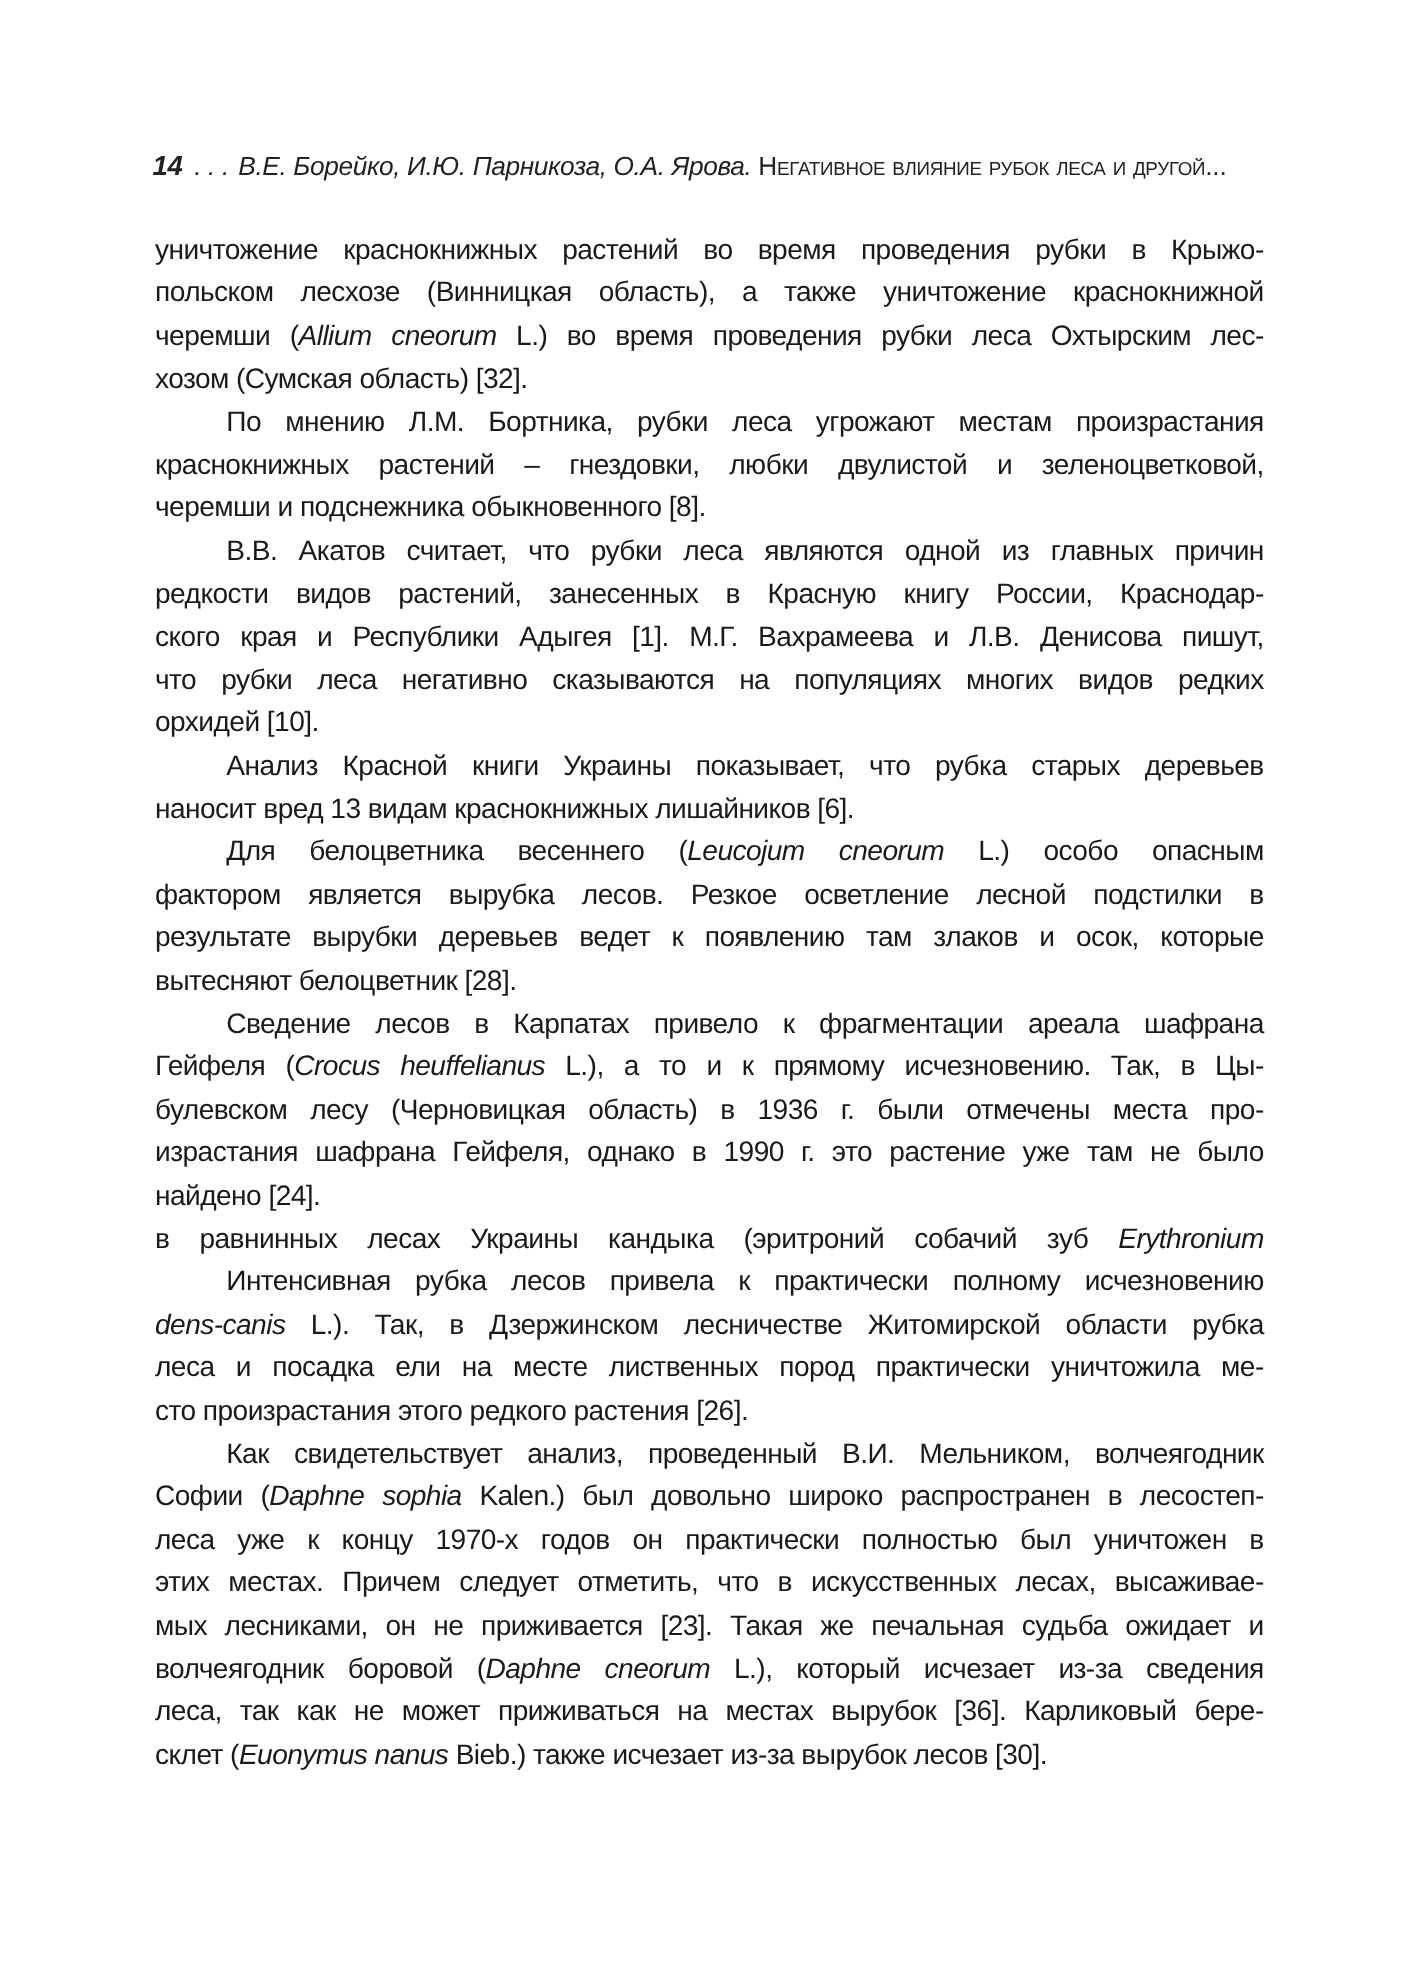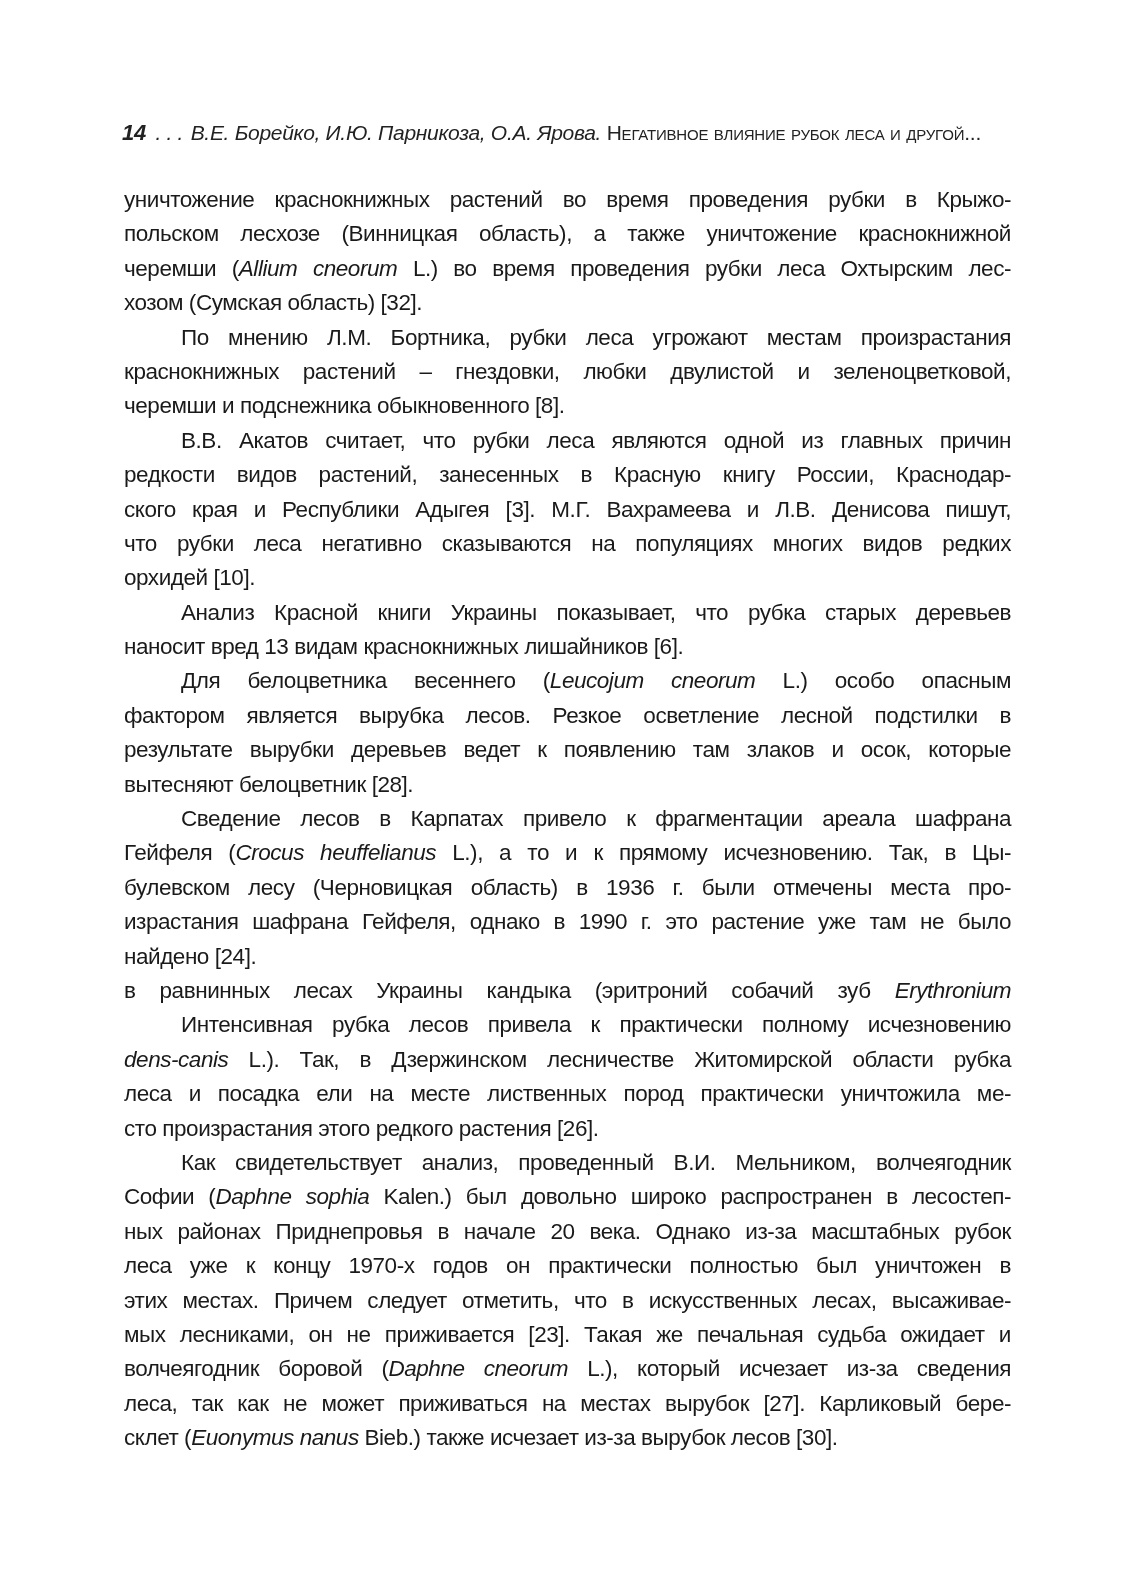--- a/index.html
+++ b/index.html
@@ -47,21 +47,21 @@
         <span class="line last"><span>хозом (Сумская область) [32].</span></span>
       </div>
       <div class="para">
         <span class="line first"><span>По мнению Л.М. Бортника, рубки леса угрожают местам произрастания</span></span>
         <span class="line"><span>краснокнижных растений – гнездовки, любки двулистой и зеленоцветковой,</span></span>
         <span class="line last"><span>черемши и подснежника обыкновенного [8].</span></span>
       </div>
       <div class="para">
         <span class="line first"><span>В.В. Акатов считает, что рубки леса являются одной из главных причин</span></span>
         <span class="line"><span>редкости видов растений, занесенных в Красную книгу России, Краснодар-</span></span>
-        <span class="line"><span>ского края и Республики Адыгея [3]. М.Г. Вахрамеева и Л.В. Денисова пишут,</span></span>
+        <span class="line"><span>ского края и Республики Адыгея [1]. М.Г. Вахрамеева и Л.В. Денисова пишут,</span></span>
         <span class="line"><span>что рубки леса негативно сказываются на популяциях многих видов редких</span></span>
         <span class="line last"><span>орхидей [10].</span></span>
       </div>
       <div class="para">
         <span class="line first"><span>Анализ Красной книги Украины показывает, что рубка старых деревьев</span></span>
         <span class="line last"><span>наносит вред 13 видам краснокнижных лишайников [6].</span></span>
       </div>
       <div class="para">
         <span class="line first"><span>Для белоцветника весеннего (</span><i>Leucojum cneorum</i><span> L.) особо опасным</span></span>
         <span class="line"><span>фактором является вырубка лесов. Резкое осветление лесной подстилки в</span></span>
@@ -78,22 +78,21 @@
       <div class="para">
         <span class="line"><span>в равнинных лесах Украины кандыка (эритроний собачий зуб </span><i>Erythronium</i></span>
         <span class="line first"><span>Интенсивная рубка лесов привела к практически полному исчезновению</span></span>
         <span class="line"><i>dens-canis</i><span> L.). Так, в Дзержинском лесничестве Житомирской области рубка</span></span>
         <span class="line"><span>леса и посадка ели на месте лиственных пород практически уничтожила ме-</span></span>
         <span class="line last"><span>сто произрастания этого редкого растения [26].</span></span>
       </div>
       <div class="para">
         <span class="line first"><span>Как свидетельствует анализ, проведенный В.И. Мельником, волчеягодник</span></span>
         <span class="line"><span>Софии (</span><i>Daphne sophia</i><span> Kalen.) был довольно широко распространен в лесостеп-</span></span>
-        <span class="line"><span>ных районах Приднепровья в начале 20 века. Однако из-за масштабных рубок</span></span>
         <span class="line"><span>леса уже к концу 1970-х годов он практически полностью был уничтожен в</span></span>
         <span class="line"><span>этих местах. Причем следует отметить, что в искусственных лесах, высаживае-</span></span>
         <span class="line"><span>мых лесниками, он не приживается [23]. Такая же печальная судьба ожидает и</span></span>
         <span class="line"><span>волчеягодник боровой (</span><i>Daphne cneorum</i><span> L.), который исчезает из-за сведения</span></span>
-        <span class="line"><span>леса, так как не может приживаться на местах вырубок [27]. Карликовый бере-</span></span>
+        <span class="line"><span>леса, так как не может приживаться на местах вырубок [36]. Карликовый бере-</span></span>
         <span class="line last"><span>склет (</span><i>Euonymus nanus</i><span> Bieb.) также исчезает из-за вырубок лесов [30].</span></span>
       </div>
     </div>
 </div>
 
 </body></html>

